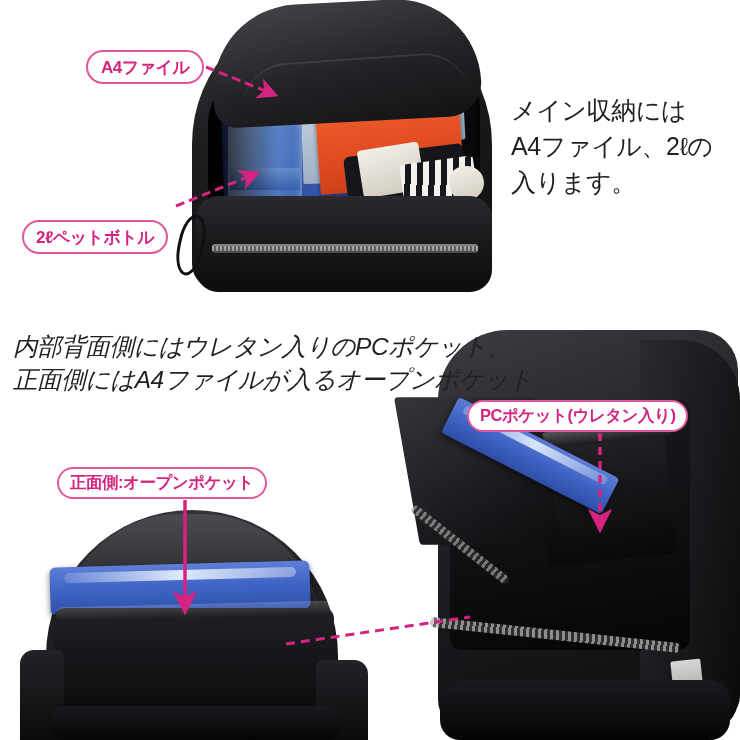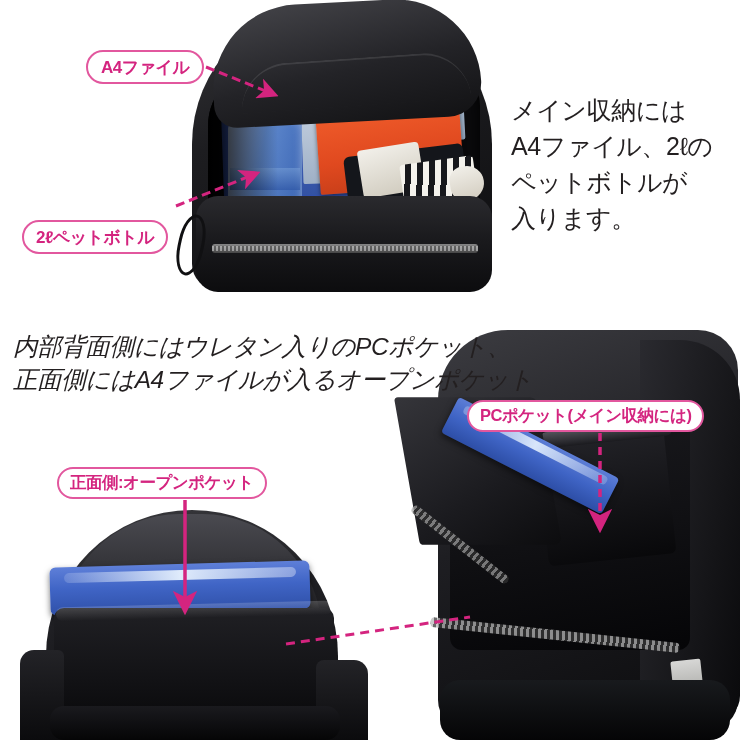--- a/index.html
+++ b/index.html
@@ -349,28 +349,27 @@
 
     <line x1="185" y1="500" x2="185" y2="602" stroke="#d4247f" stroke-width="3.5" marker-end="url(#ah)"></line>
 
     <line x1="286" y1="644" x2="470" y2="617" stroke="#d4247f" stroke-width="3" stroke-dasharray="9 6"></line>
   </svg>
 
   <div class="label" id="label-a4">A4ファイル</div>
 
   <div class="label" id="label-bottle">2ℓペットボトル</div>
 
-  <div class="label" id="label-pc">PCポケット(メイン収納には)</div>
+  <div class="label" id="label-pc">PCポケット(ウレタン入り)</div>
 
   <div class="label" id="label-open">正面側:オープンポケット</div>
 
   <div class="bodytext" id="desc-main">
     <div>メイン収納には</div>
     <div>A4ファイル、2ℓの</div>
-    <div>ペットボトルが</div>
     <div>入ります。</div>
   </div>
 
   <div class="bodytext" id="desc-pockets">
     <div>内部背面側にはウレタン入りのPCポケット、</div>
     <div>正面側にはA4ファイルが入るオープンポケット</div>
   </div>
 
 </div>
 

